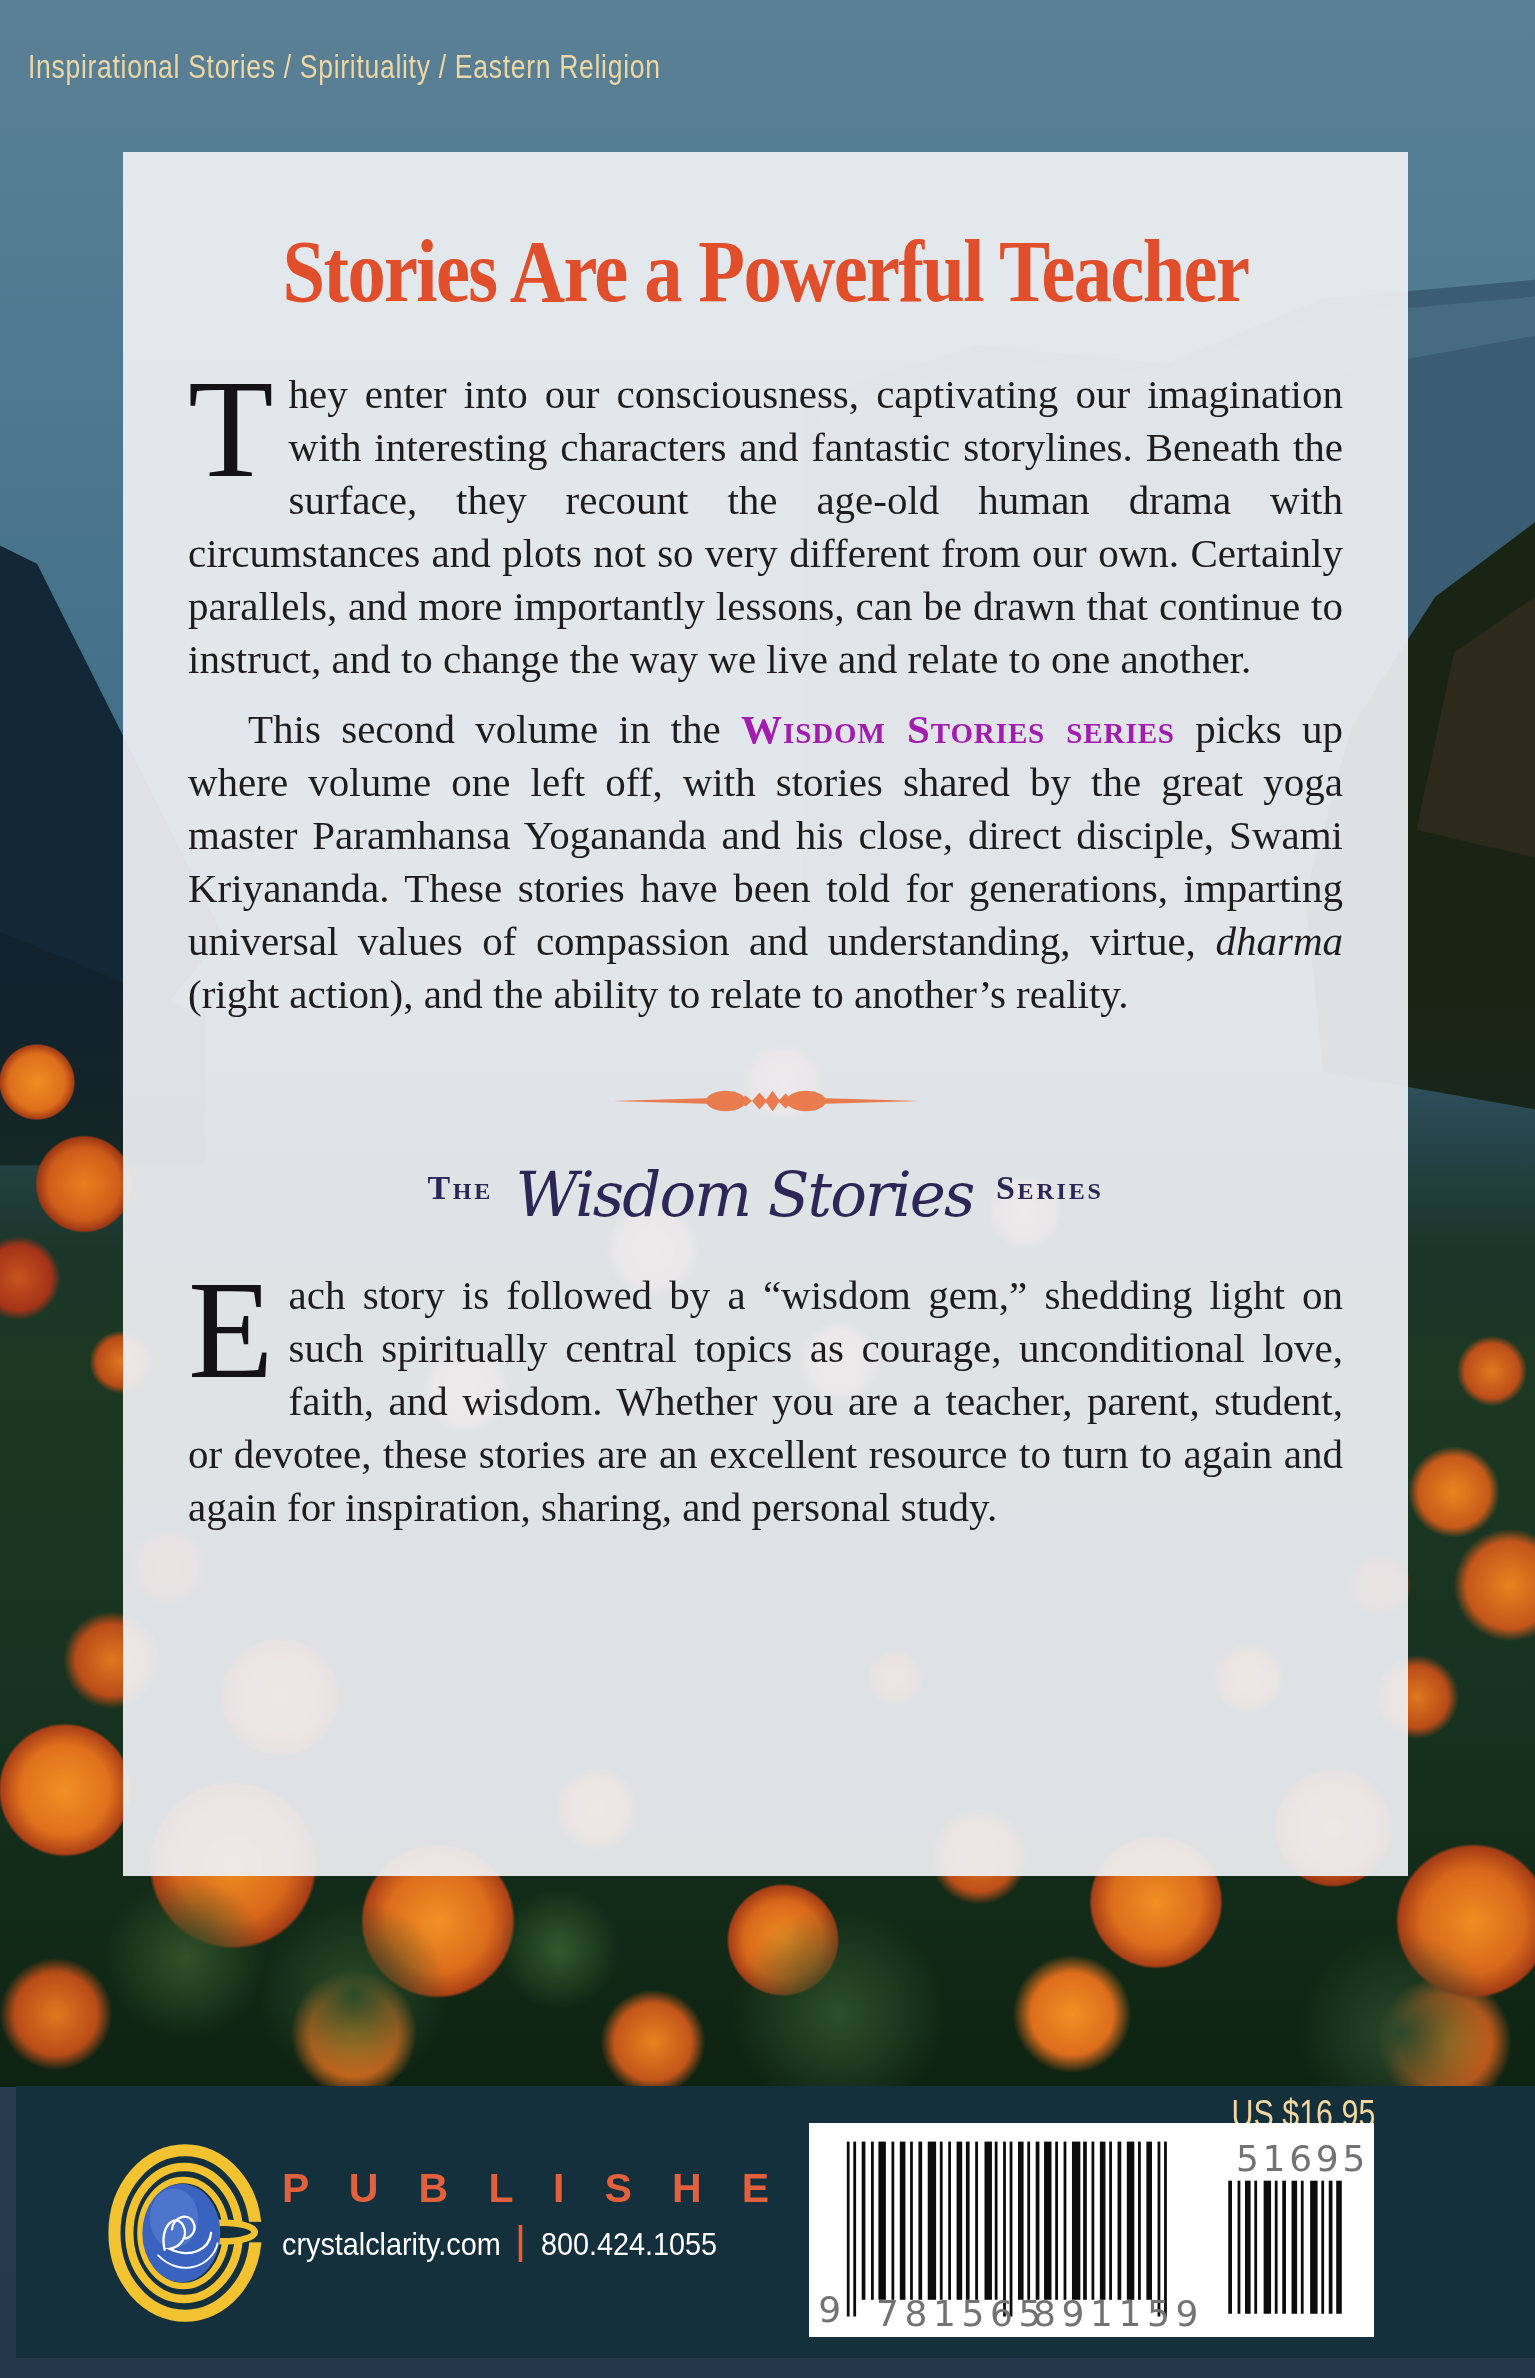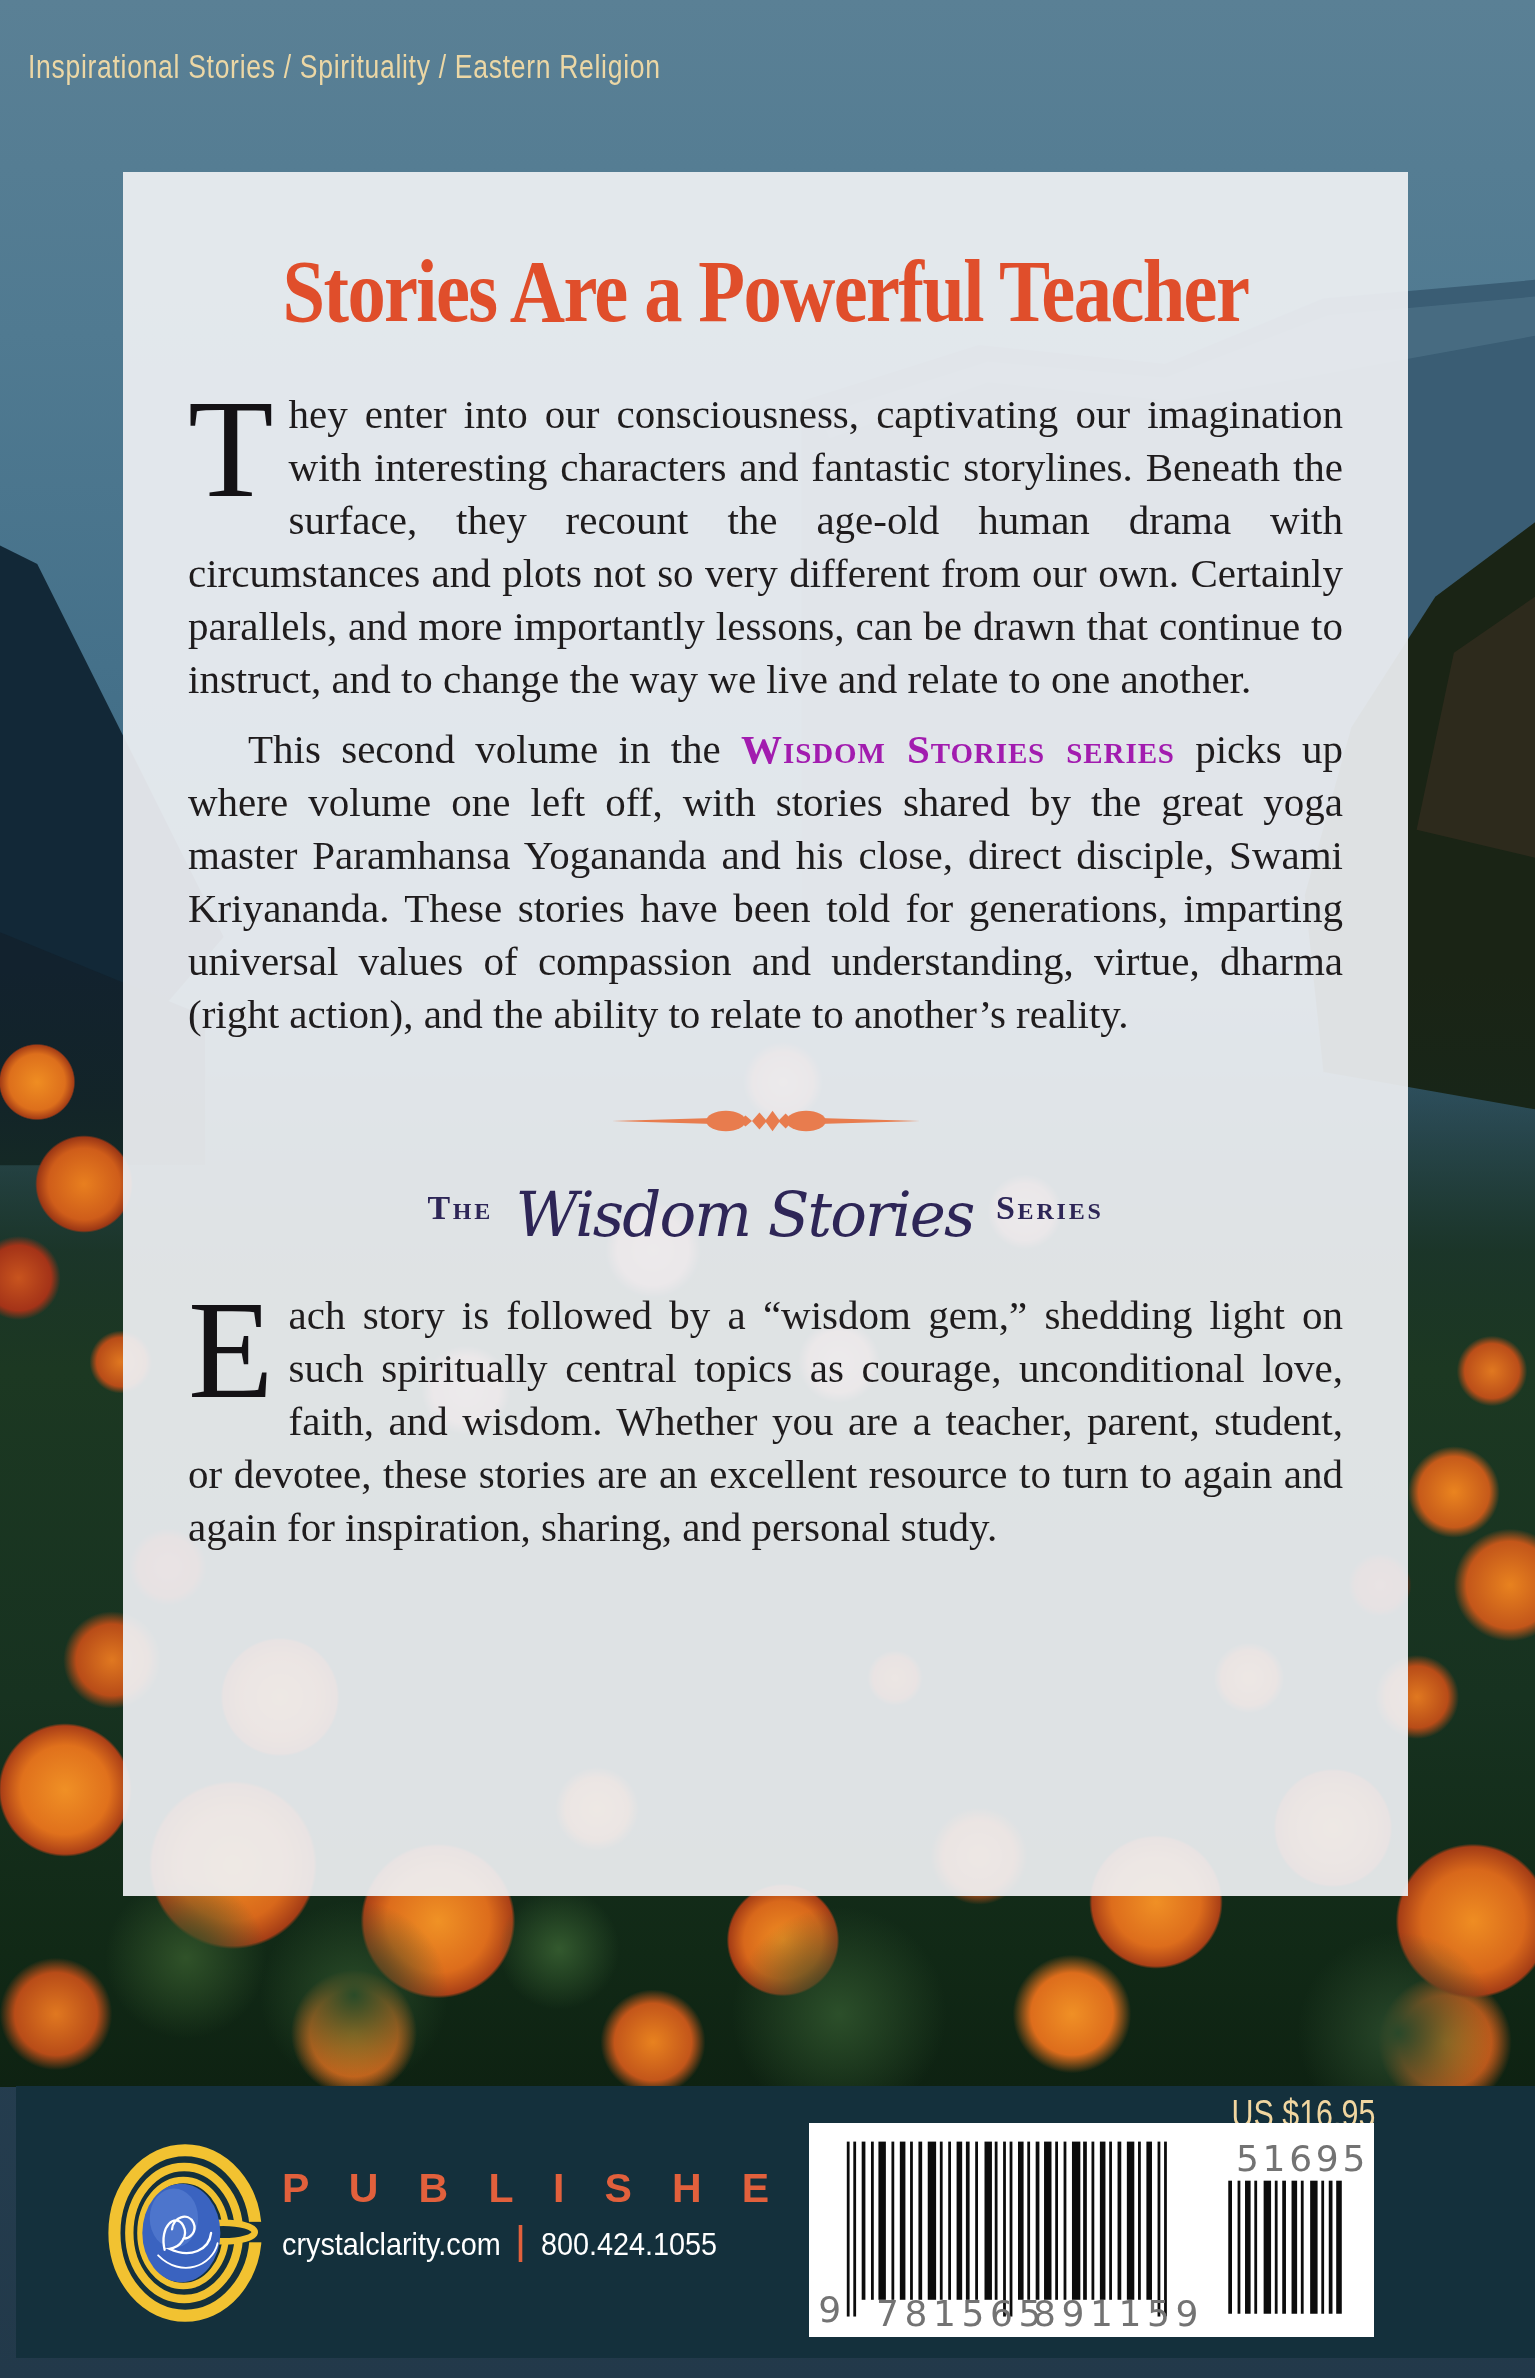--- a/index.html
+++ b/index.html
@@ -59,29 +59,29 @@
       linear-gradient(180deg,rgba(16,34,30,0) 0px,rgba(20,40,30,0.35) 131px,rgba(23,48,30,0.85) 280px,#1c3822 401px,#173220 65%,#112916 88%,#0e2212 100%);
   }
 
   
   .category{position:absolute;left:28px;top:47px;color:#ecd7a5;
     font-family:"Liberation Sans",sans-serif;font-size:34px;font-weight:400;
     transform:scaleX(0.78);transform-origin:left center;white-space:nowrap;letter-spacing:0.9px;}
 
   
   .panel{position:absolute;left:123px;top:152px;width:1285px;height:1724px;
-    background:rgba(238,240,243,0.93);padding:73px 65px 0;box-sizing:border-box;margin-top:20px;}
+    background:rgba(238,240,243,0.93);padding:73px 65px 0;box-sizing:border-box;}
   .heading{text-align:center;margin:0 0 50px;}
   .heading span{display:inline-block;transform:scaleX(0.86);transform-origin:center;
     font-weight:700;font-size:89px;line-height:1.05;color:#e04e2b;letter-spacing:-1.9px;white-space:nowrap;}
   .body-para{font-size:41px;line-height:53px;color:#1f1c1d;text-align:justify;margin:0;}
   .para2{margin-top:17px;text-indent:60px;}
   .dropcap{float:left;font-size:140px;line-height:0.76;padding:7.5px 15px 0 0;color:#141215;}
   .series-ref{font-variant:small-caps;font-weight:700;color:#a21caf;letter-spacing:0.9px;}
-  .ital{}
+  .ital{font-style:italic;}
   .divider{display:block;margin:65px auto 0;}
   .series-banner{text-align:center;margin-top:43px;color:#2e2657;white-space:nowrap;}
   .sb-side{font-variant:small-caps;font-weight:700;font-size:34px;letter-spacing:2.8px;vertical-align:17px;}
   .sb-script{font-family:"DejaVu Serif",serif;font-style:italic;font-size:61px;margin:0 22.4px;letter-spacing:-1.9px;}
   .para3{margin-top:39px;}
 
   
   .footer{position:absolute;left:16px;top:2086px;width:1535px;height:272px;background:#14303c;}
   .price{position:absolute;top:5.6px;right:176px;color:#f1d6a0;
     font-family:"Liberation Sans",sans-serif;font-size:39px;

